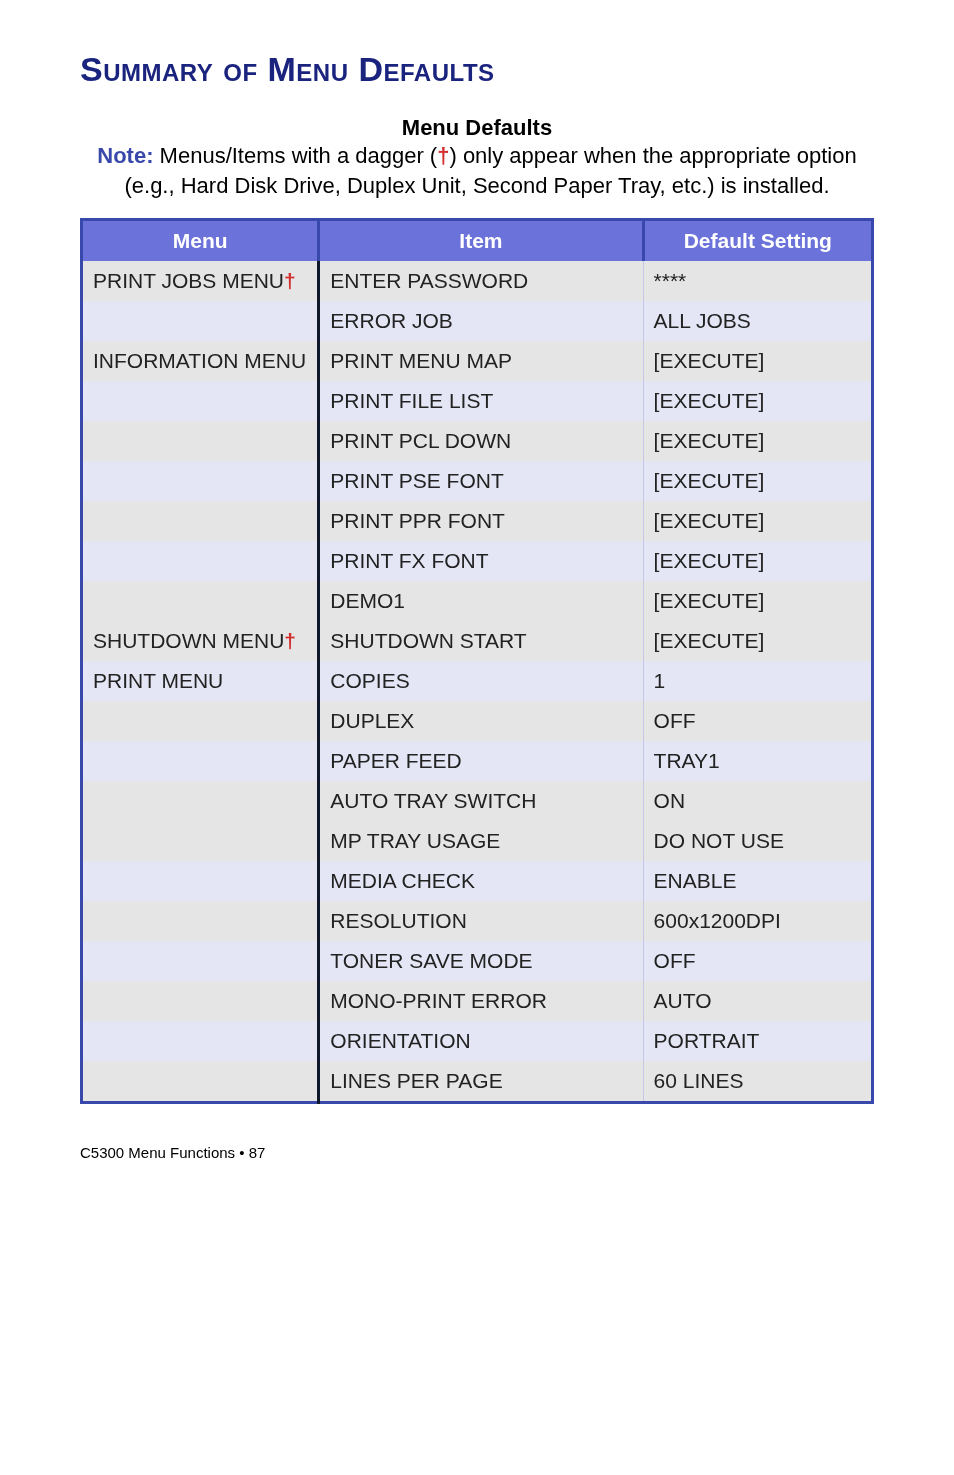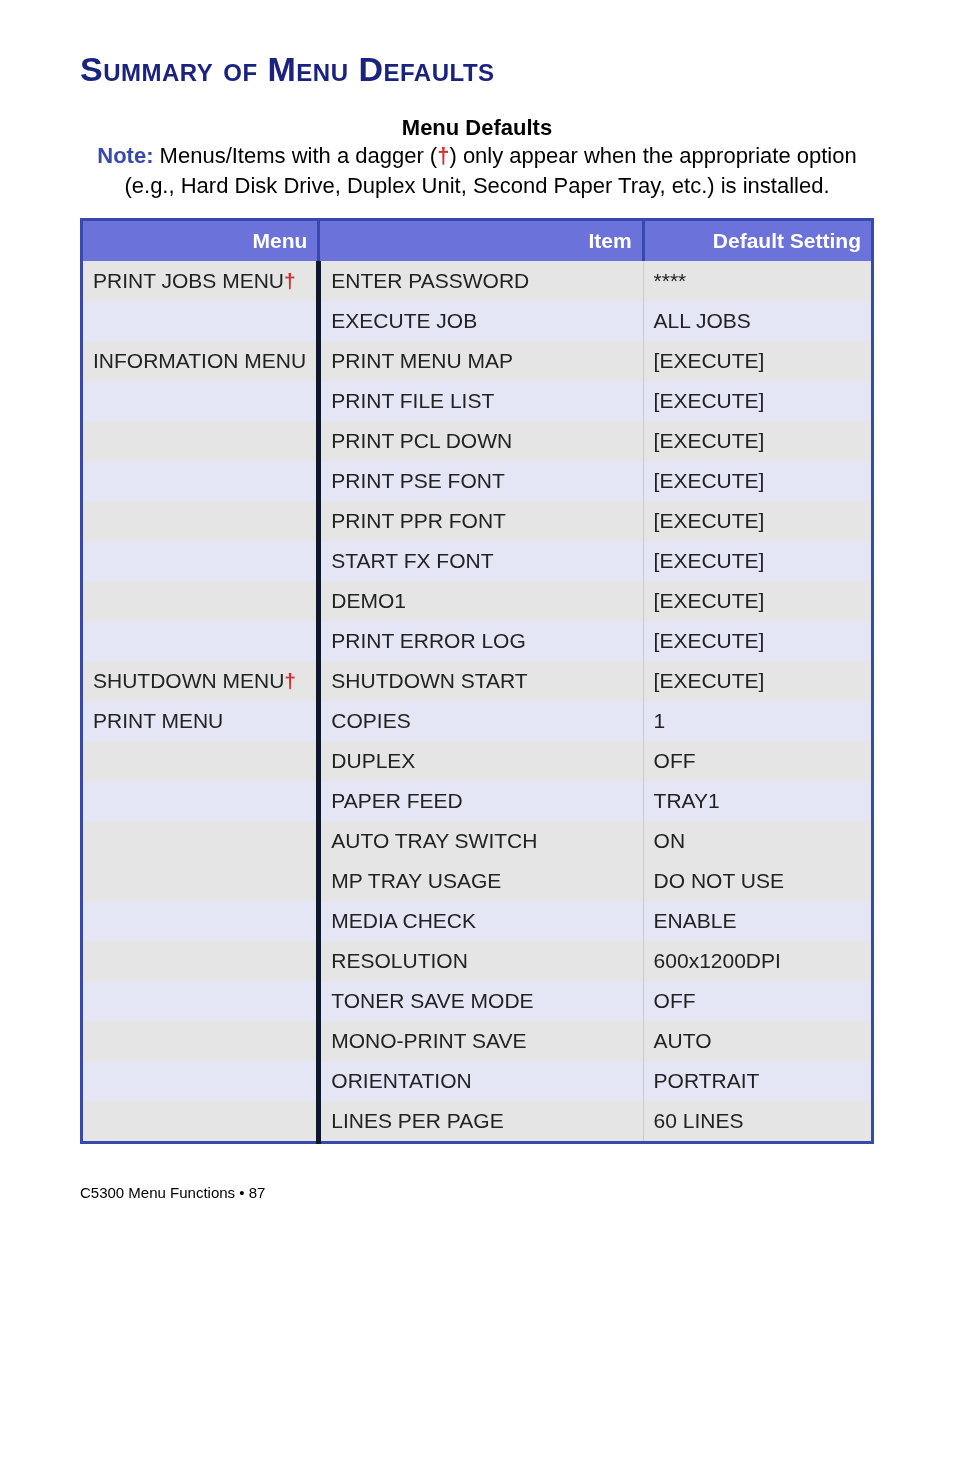--- a/index.html
+++ b/index.html
@@ -33,35 +33,35 @@
   .dagger { color: #d32f2f; font-weight: bold; }
   table {
     width: 100%;
     border-collapse: collapse;
     border: 3px solid #3949ab;
     font-size: 21px;
   }
   thead th {
     background: #6b72d9;
     color: #ffffff;
-    text-align: right;
+    text-align: center;
     font-weight: bold;
     padding: 8px 10px;
     border-right: 3px solid #3949ab;
   }
   thead th:last-child { border-right: none; }
   tbody td {
     padding: 8px 10px;
     vertical-align: middle;
     color: #222;
   }
   tbody tr.odd  { background: #e5e5e5; }
   tbody tr.even { background: #e5e6f5; }
   tbody td.col-menu { width: 30%; }
-  tbody td.col-item { width: 41%; border-left: 5px solid #0f172a; border-right: 1px solid #c5c7e8; }
+  tbody td.col-item { width: 41%; border-left: 3px solid #0f172a; border-right: 1px solid #c5c7e8; }
   tbody td.col-def  { width: 29%; }
   .menu-dagger { color: #d32f2f; font-weight: bold; }
   .footer {
     text-align: left;
     font-size: 15px;
     color: #000;
     margin-top: 40px;
   }
 </style>
 </head>
@@ -84,21 +84,21 @@
     </tr>
   </thead>
   <tbody>
       <tr class="odd">
         <td class="col-menu"><span>PRINT JOBS MENU</span><span class="menu-dagger">†</span></td>
         <td class="col-item">ENTER PASSWORD</td>
         <td class="col-def">****</td>
       </tr>
       <tr class="even">
         <td class="col-menu"><span></span></td>
-        <td class="col-item">EXECUTE JOB</td>
+        <td class="col-item">ERROR JOB</td>
         <td class="col-def">ALL JOBS</td>
       </tr>
       <tr class="odd">
         <td class="col-menu"><span>INFORMATION MENU</span></td>
         <td class="col-item">PRINT MENU MAP</td>
         <td class="col-def">[EXECUTE]</td>
       </tr>
       <tr class="even">
         <td class="col-menu"><span></span></td>
         <td class="col-item">PRINT FILE LIST</td>
@@ -114,31 +114,26 @@
         <td class="col-item">PRINT PSE FONT</td>
         <td class="col-def">[EXECUTE]</td>
       </tr>
       <tr class="odd">
         <td class="col-menu"><span></span></td>
         <td class="col-item">PRINT PPR FONT</td>
         <td class="col-def">[EXECUTE]</td>
       </tr>
       <tr class="even">
         <td class="col-menu"><span></span></td>
-        <td class="col-item">START FX FONT</td>
+        <td class="col-item">PRINT FX FONT</td>
         <td class="col-def">[EXECUTE]</td>
       </tr>
       <tr class="odd">
         <td class="col-menu"><span></span></td>
         <td class="col-item">DEMO1</td>
-        <td class="col-def">[EXECUTE]</td>
-      </tr>
-      <tr class="even">
-        <td class="col-menu"><span></span></td>
-        <td class="col-item">PRINT ERROR LOG</td>
         <td class="col-def">[EXECUTE]</td>
       </tr>
       <tr class="odd">
         <td class="col-menu"><span>SHUTDOWN MENU</span><span class="menu-dagger">†</span></td>
         <td class="col-item">SHUTDOWN START</td>
         <td class="col-def">[EXECUTE]</td>
       </tr>
       <tr class="even">
         <td class="col-menu"><span>PRINT MENU</span></td>
         <td class="col-item">COPIES</td>
@@ -174,21 +169,21 @@
         <td class="col-item">RESOLUTION</td>
         <td class="col-def">600x1200DPI</td>
       </tr>
       <tr class="even">
         <td class="col-menu"><span></span></td>
         <td class="col-item">TONER SAVE MODE</td>
         <td class="col-def">OFF</td>
       </tr>
       <tr class="odd">
         <td class="col-menu"><span></span></td>
-        <td class="col-item">MONO-PRINT SAVE</td>
+        <td class="col-item">MONO-PRINT ERROR</td>
         <td class="col-def">AUTO</td>
       </tr>
       <tr class="even">
         <td class="col-menu"><span></span></td>
         <td class="col-item">ORIENTATION</td>
         <td class="col-def">PORTRAIT</td>
       </tr>
       <tr class="odd">
         <td class="col-menu"><span></span></td>
         <td class="col-item">LINES PER PAGE</td>

